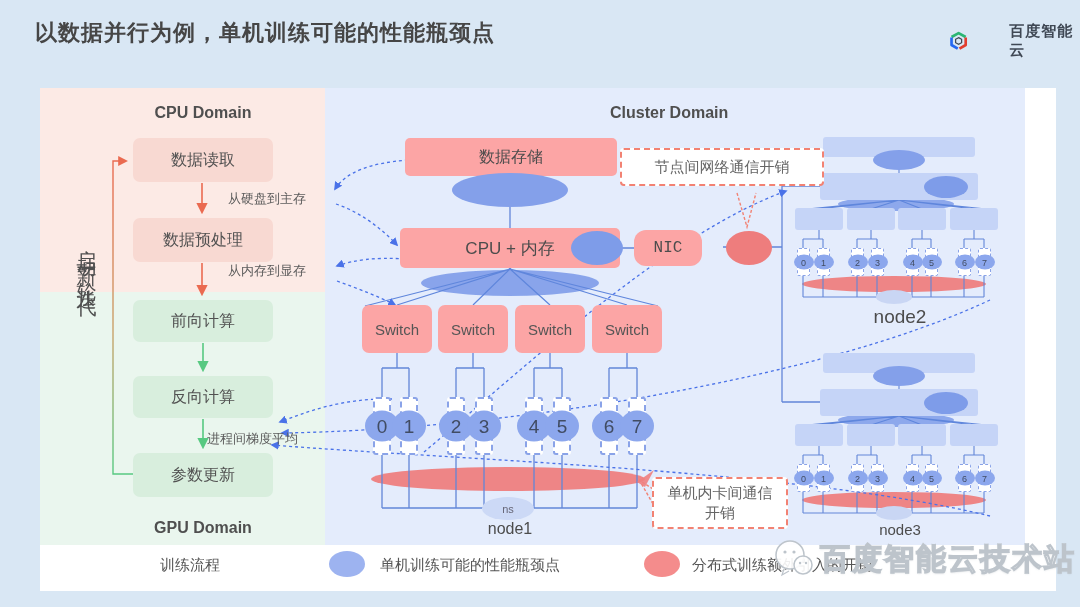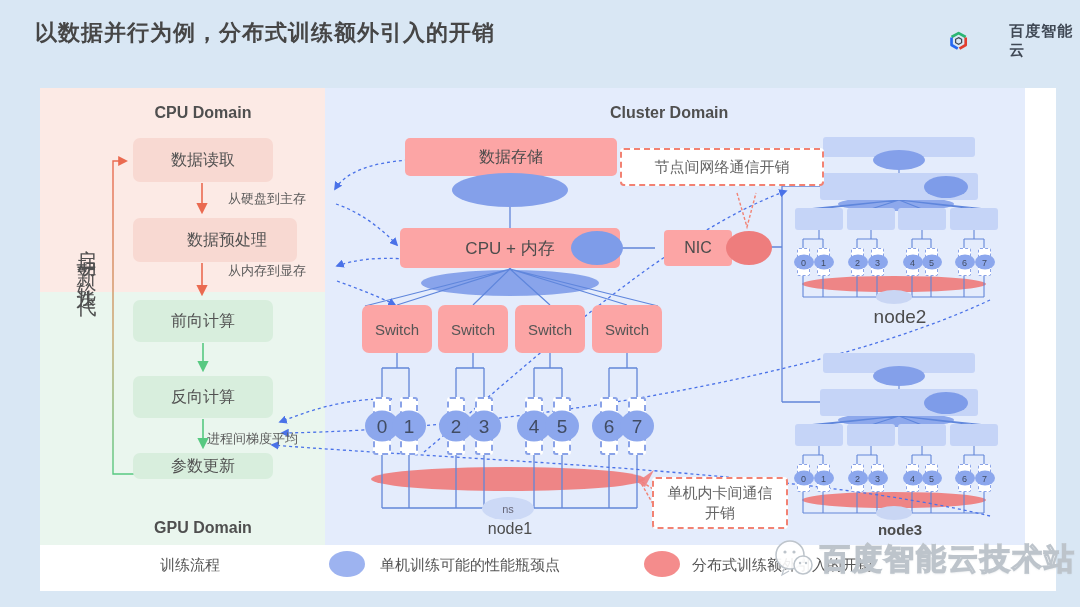--- a/index.html
+++ b/index.html
@@ -37,21 +37,21 @@
   #legend-bottleneck-dot{left:329px;top:551px;background:#9db3f0;}
   #legend-overhead-dot{left:644px;top:551px;background:#f48c8c;}
   #watermark{left:770px;top:535px;display:flex;align-items:center;gap:2px;z-index:10;}
   #watermark .wm-text{font-size:30px;font-weight:700;color:rgba(255,255,255,0.92);-webkit-text-stroke:1.2px #bdc4cb;text-shadow:0 1px 2px rgba(160,168,178,0.35);letter-spacing:2px;white-space:nowrap;}
 </style>
 </head>
 <body>
 
 <div id="stage">
 
-  <div class="abs" id="title">以数据并行为例，分布式训练额外引入的开销</div>
+  <div class="abs" id="title">以数据并行为例，单机训练可能的性能瓶颈点</div>
 
   <div class="abs" id="logo">
     <svg width="24" height="24" viewBox="0 0 24 24">
       <path d="M4,7.5 L12,3 L20,7.5" fill="none" stroke="#2bb673" stroke-width="3" stroke-linejoin="round"></path>
       <path d="M4,8 L4,16.5 L11,20.6" fill="none" stroke="#2468f2" stroke-width="3" stroke-linejoin="round"></path>
       <path d="M20,8 L20,16.5 L13,20.6" fill="none" stroke="#e23d2d" stroke-width="3" stroke-linejoin="round"></path>
       <path d="M12,8.2 L15.4,10.1 L15.4,13.9 L12,15.8 L8.6,13.9 L8.6,10.1 Z" fill="none" stroke="#3f4854" stroke-width="1.4"></path>
     </svg>
     <span class="brand-text">百度智能云</span>
   </div>
@@ -134,34 +134,34 @@
     </g>
 
     <path d="M737,193 L747,227 L756,193" stroke="#f28273" stroke-width="1.4" stroke-dasharray="3 2" fill="none"></path>
     <path d="M653,489 L639,480 M653,504 L641,483" stroke="#f28273" stroke-width="1.4" stroke-dasharray="3 2" fill="none"></path>
     <polygon points="637,482 654,470 645,487" fill="#ee8080" opacity="0.9"></polygon>
   </svg>
 
   <div class="abs domain-label" style="left:133px;top:104px;width:140px;text-align:center;">CPU Domain</div>
   <div class="abs pbox step" style="top:138px;">数据读取</div>
   <div class="abs flow-label" style="left:228px;top:190px;">从硬盘到主存</div>
-  <div class="abs pbox step" style="top:218px;padding-left:24px;">数据预处理</div>
+  <div class="abs pbox step" style="top:218px;">数据预处理</div>
   <div class="abs flow-label" style="left:228px;top:262px;">从内存到显存</div>
 
   <div class="abs gbox step" style="top:300px;height:42px;">前向计算</div>
   <div class="abs gbox step" style="top:376px;height:42px;">反向计算</div>
   <div class="abs flow-label" style="left:207px;top:430px;">进程间梯度平均</div>
-  <div class="abs gbox step" style="top:453px;height:26px;">参数更新</div>
+  <div class="abs gbox step" style="top:453px;height:44px;">参数更新</div>
   <div class="abs domain-label" style="left:133px;top:519px;width:140px;text-align:center;">GPU Domain</div>
   <div class="abs" id="loop-label">启动新一轮迭代</div>
 
   <div class="abs domain-label" style="left:610px;top:104px;">Cluster Domain</div>
   <div class="abs bbox" style="left:405px;top:138px;width:212px;height:38px;border-radius:5px;">数据存储</div>
   <div class="abs bbox" style="left:400px;top:228px;width:220px;height:40px;border-radius:5px;font-size:17px;">CPU + 内存</div>
-  <div class="abs bbox" style="left:664px;top:230px;width:68px;height:36px;border-radius:4px;">NIC</div>
+  <div class="abs bbox" style="left:634px;top:230px;width:68px;height:36px;border-radius:12px;font-family:Liberation Mono, monospace;">NIC</div>
 
   <div class="abs bbox switch" style="left:362px;">Switch</div>
   <div class="abs bbox switch" style="left:438px;">Switch</div>
   <div class="abs bbox switch" style="left:515px;">Switch</div>
   <div class="abs bbox switch" style="left:592px;">Switch</div>
 
   <div class="abs gpu-unit" style="left:373px;">
       <div class="gpu-circle">0</div>
     </div>
   <div class="abs gpu-unit" style="left:400px;">
@@ -244,21 +244,21 @@
     </div>
   <div class="abs mini-gpu" style="left:925px;top:464px;">
       <div class="mini-circle">5</div>
     </div>
   <div class="abs mini-gpu" style="left:958px;top:464px;">
       <div class="mini-circle">6</div>
     </div>
   <div class="abs mini-gpu" style="left:978px;top:464px;">
       <div class="mini-circle">7</div>
     </div>
-  <div class="abs node-label" style="left:825px;top:521px;width:150px;font-size:15px;font-weight:bold;">node3</div>
+  <div class="abs node-label" style="left:825px;top:521px;width:150px;font-size:15px;">node3</div>
 
   <svg class="layer" id="over" viewBox="0 0 1080 607">
     <ellipse cx="510" cy="190" rx="58" ry="17" fill="#84a0ea"></ellipse>
     <ellipse cx="597" cy="248" rx="26" ry="17" fill="#7e9ce9"></ellipse>
     <ellipse cx="749" cy="248" rx="23" ry="17" fill="#ee7d7d"></ellipse>
     <ellipse cx="899" cy="160" rx="26" ry="10" fill="#84a0ea"></ellipse>
     <ellipse cx="946" cy="187" rx="22" ry="11" fill="#7e9ce9"></ellipse>
     <ellipse cx="894" cy="297" rx="18" ry="7" fill="#c9d6f4"></ellipse>
     <ellipse cx="899" cy="376" rx="26" ry="10" fill="#84a0ea"></ellipse>
     <ellipse cx="946" cy="403" rx="22" ry="11" fill="#7e9ce9"></ellipse>

